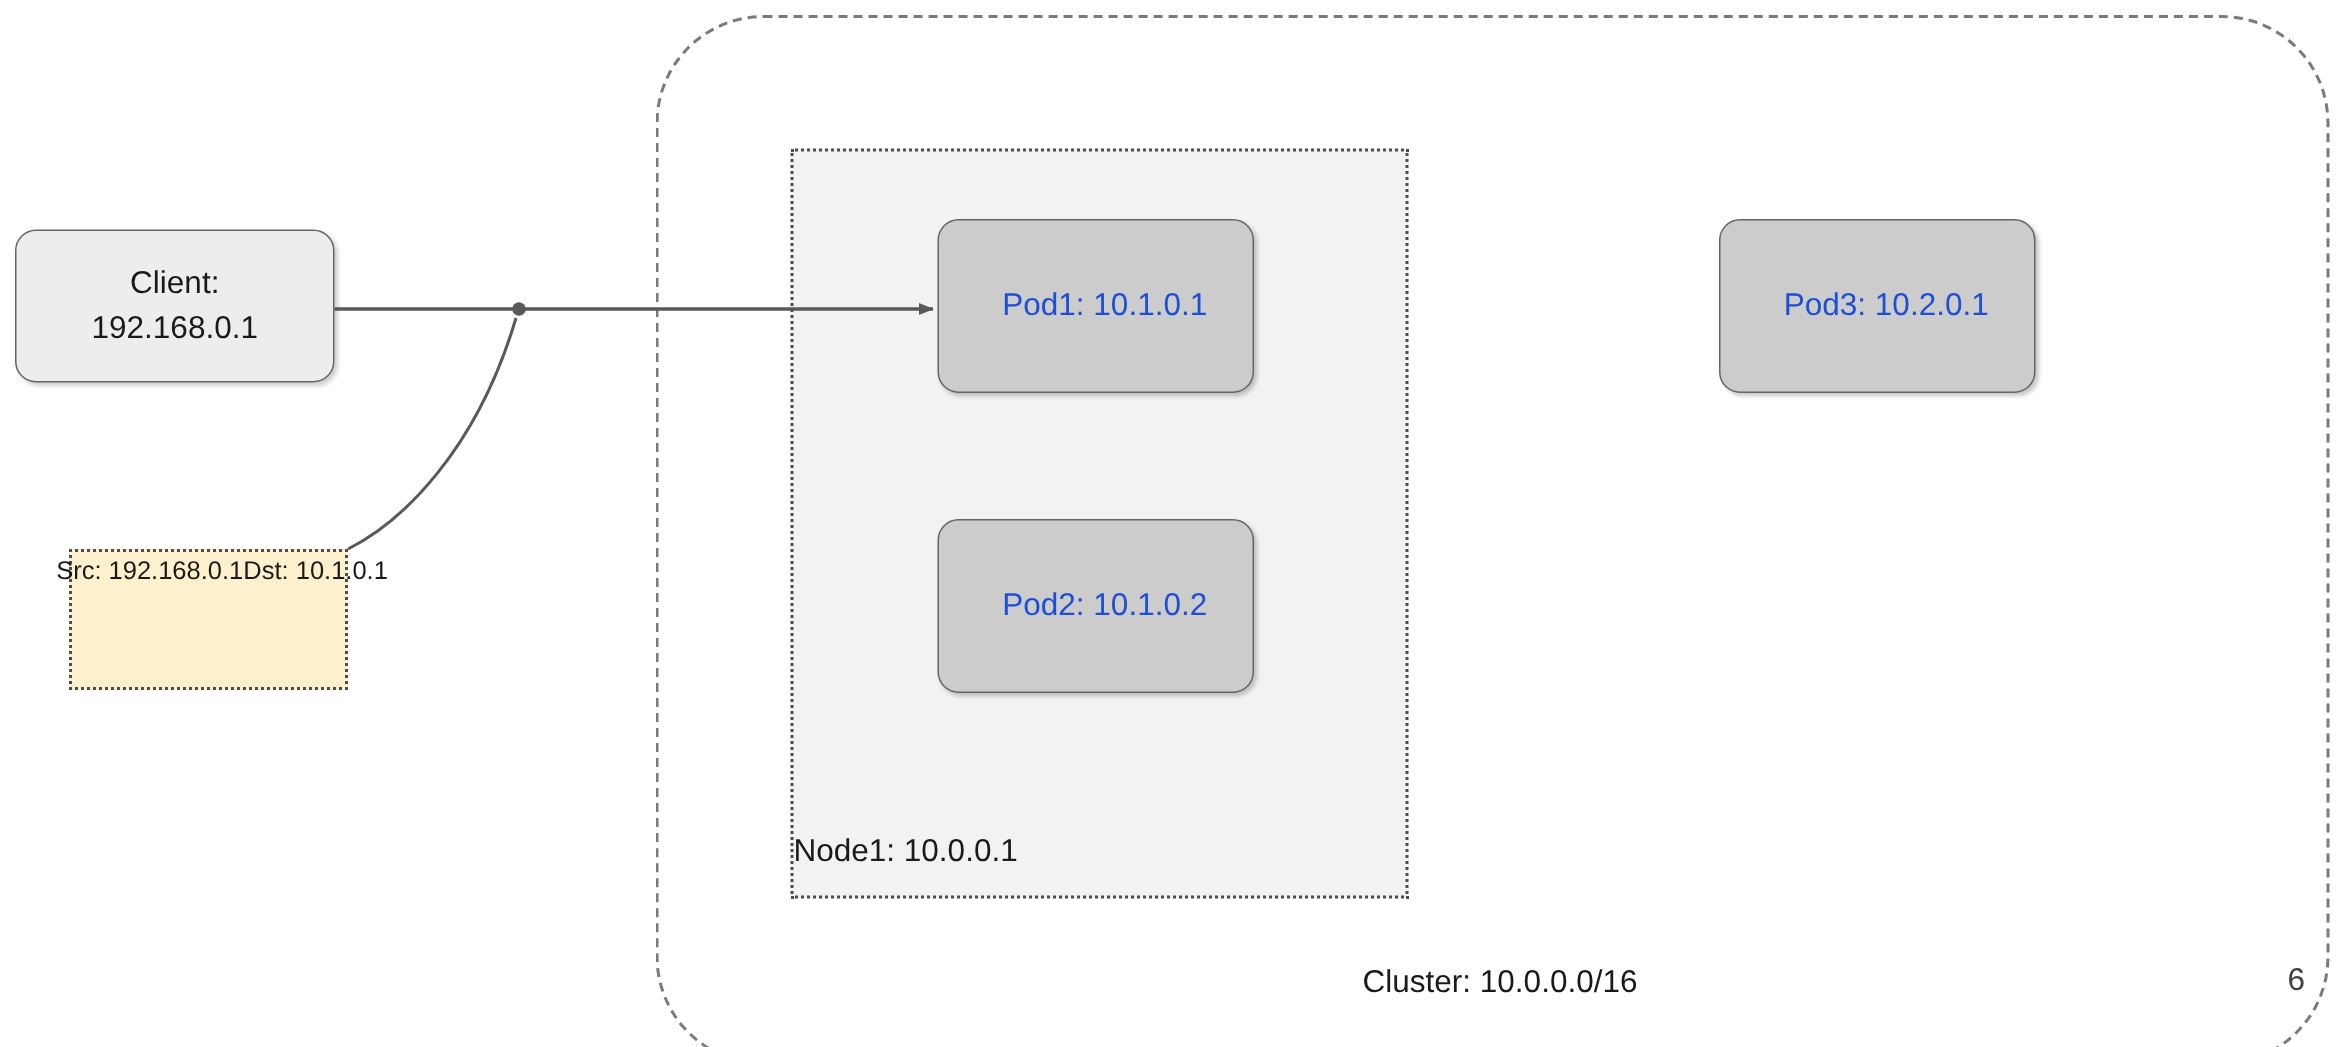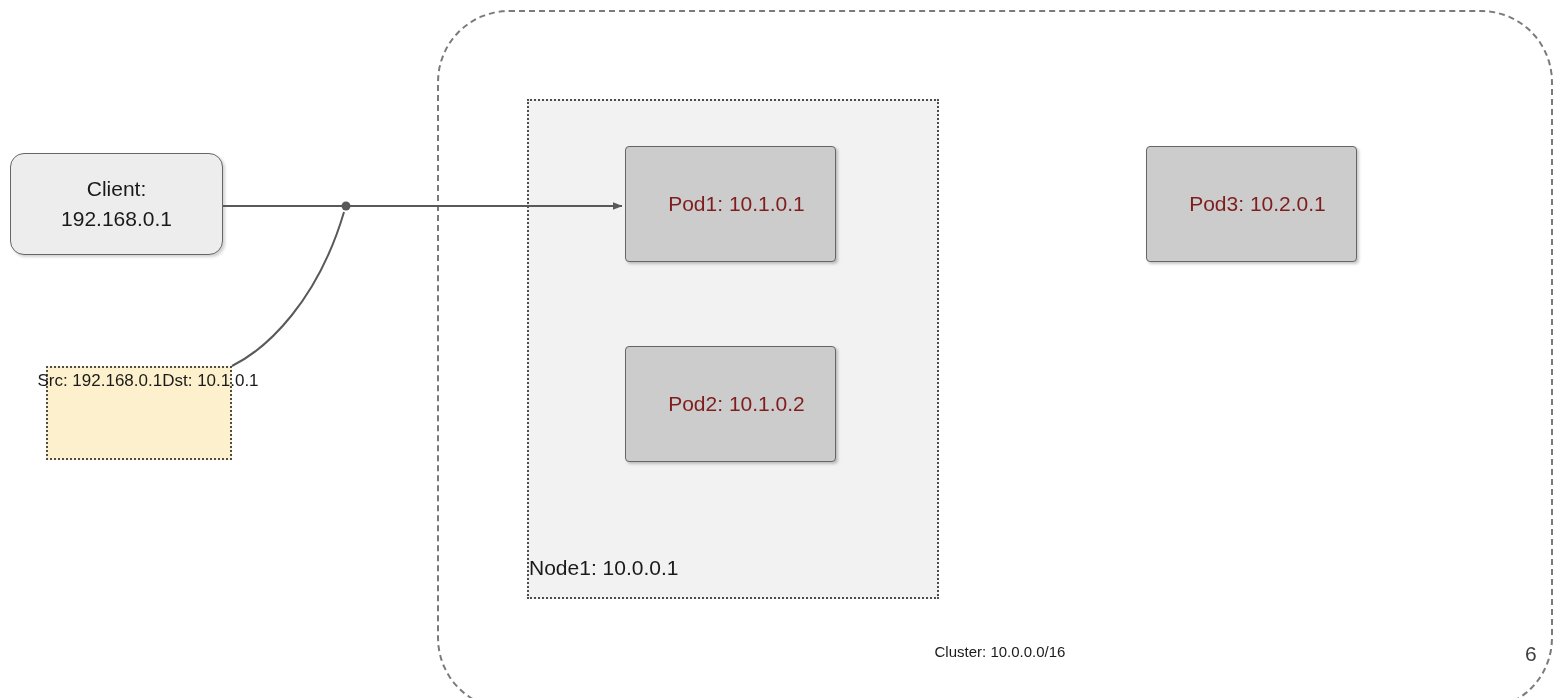--- a/index.html
+++ b/index.html
@@ -37,21 +37,21 @@
     border-radius: 72px;
     box-sizing: border-box;
     background: transparent;
   }
   .cluster-label {
     position: absolute;
     left: 700px;
     top: 643px;
     width: 600px;
     text-align: center;
-    font-size: 15px;
+    font-size: 21px;
     color: #1a1a1a;
     white-space: nowrap;
   }
 
   
   .node-box {
     position: absolute;
     border: 2px dotted #4d4d4d;
     background: #f2f2f2;
     box-sizing: border-box;
@@ -68,27 +68,27 @@
     line-height: 30px;
     color: #1a1a1a;
     white-space: nowrap;
   }
 
   
   .pod-box {
     position: absolute;
     background: #cccccc;
     border: 1.5px solid #666666;
-    border-radius: 4px;
+    border-radius: 14px;
     box-sizing: border-box;
     display: flex;
     align-items: center;
     justify-content: center;
     font-size: 21px;
-    color: #7f1d1d;
+    color: #1d4ed8;
     box-shadow: 2px 2px 3px rgba(0,0,0,0.22);
     white-space: nowrap;
     padding-left: 12px;
   }
   #pod-1 { left: 625px; top: 146px; width: 211px; height: 116px; }
   #pod-2 { left: 625px; top: 346px; width: 211px; height: 116px; }
   #pod-3 { left: 1146px; top: 146px; width: 211px; height: 116px; }
 
   
   .client-box {

